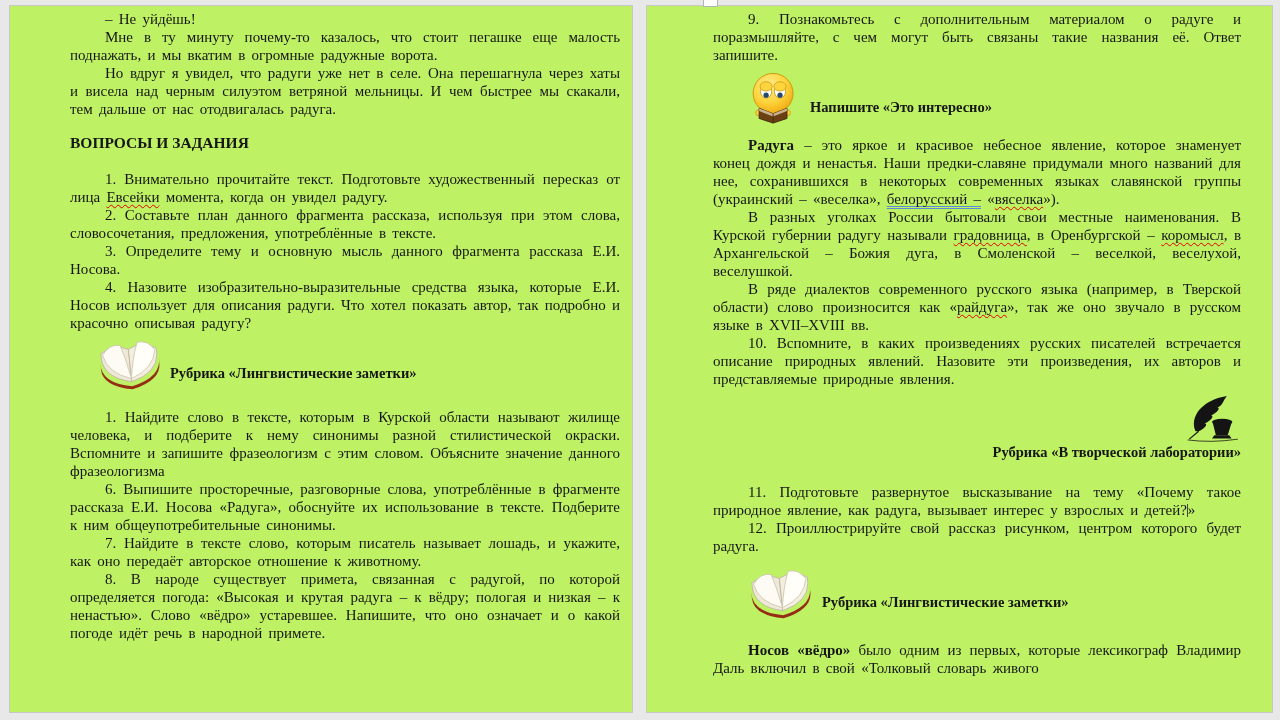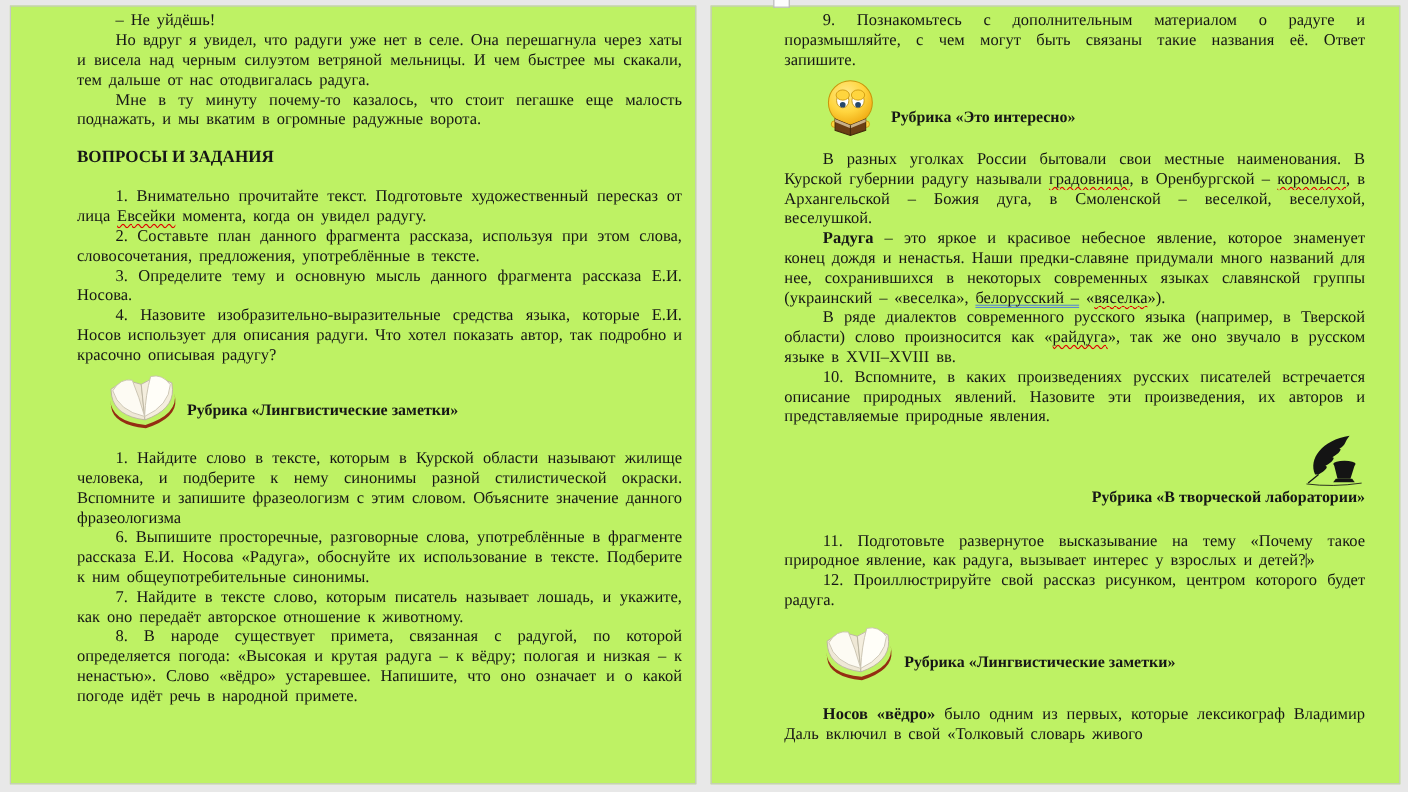--- a/index.html
+++ b/index.html
@@ -58,22 +58,22 @@
     background:#fdfdfd;border:1px solid #b4b4b4;border-top:none;box-sizing:border-box;
   }
 </style>
 </head>
 <body>
 
 <div>
 
   <div class="page" id="left-page">
     <p class="t">– Не уйдёшь!</p>
+    <p class="t">Мне в ту минуту почему-то казалось, что стоит пегашке еще малость поднажать, и мы вкатим в огромные радужные ворота.</p>
     <p class="t">Но вдруг я увидел, что радуги уже нет в селе. Она перешагнула через хаты и висела над черным силуэтом ветряной мельницы. И чем быстрее мы скакали, тем дальше от нас отодвигалась радуга.</p>
-    <p class="t">Мне в ту минуту почему-то казалось, что стоит пегашке еще малость поднажать, и мы вкатим в огромные радужные ворота.</p>
 
     <div class="heading">ВОПРОСЫ И ЗАДАНИЯ</div>
 
     <p class="t"><span>1. Внимательно прочитайте текст. Подготовьте художественный пересказ от лица </span><span class="u-spell">Евсейки</span><span> момента, когда он увидел радугу.</span></p>
     <p class="t">2. Составьте план данного фрагмента рассказа, используя при этом слова, словосочетания, предложения, употреблённые в тексте.</p>
     <p class="t">3. Определите тему и основную мысль данного фрагмента рассказа Е.И. Носова.</p>
     <p class="t">4. Назовите изобразительно-выразительные средства языка, которые Е.И. Носов использует для описания радуги. Что хотел показать автор, так подробно и красочно описывая радугу?</p>
 
     <div class="rubric-row row-book-left">
       <svg class="icon" width="68" height="56" viewBox="0 0 88 70">
@@ -112,26 +112,26 @@
         <circle cx="19.5" cy="25" r="2.8" fill="#25476b"></circle>
         <circle cx="34.5" cy="25" r="2.8" fill="#25476b"></circle>
         <ellipse cx="19.5" cy="15.5" rx="6.5" ry="5" fill="#ffd53e" stroke="#c9940a" stroke-width="0.8"></ellipse>
         <ellipse cx="34.5" cy="15.5" rx="6.5" ry="5" fill="#ffd53e" stroke="#c9940a" stroke-width="0.8"></ellipse>
         <circle cx="11.5" cy="44" r="3.2" fill="#ffd53e" stroke="#c9940a" stroke-width="0.8"></circle>
         <circle cx="42.5" cy="44" r="3.2" fill="#ffd53e" stroke="#c9940a" stroke-width="0.8"></circle>
         <path d="M12 39 L27 45 L42 39 L42 50 L27 55 L12 50 Z" fill="#6b3f14" stroke="#43290c" stroke-width="1"></path>
         <path d="M12 39 L27 45 L42 39 L42 42 L27 48 L12 42 Z" fill="#c9b089"></path>
         <path d="M27 45 L27 55" stroke="#43290c" stroke-width="1"></path>
       </svg>
-      <span class="rubric-label">Рубрика «Это интересно»</span>
+      <span class="rubric-label">Напишите «Это интересно»</span>
     </div>
 
+    <p class="t"><span class="b">Радуга</span><span> – это яркое и красивое небесное явление, которое знаменует конец дождя и ненастья. Наши предки-славяне придумали много названий для нее, сохранившихся в некоторых современных языках славянской группы (украинский – «веселка», </span><span class="u-gram">белорусский –</span><span> «</span><span class="u-spell">вяселка</span><span>»).</span></p>
+
     <p class="t"><span>В разных уголках России бытовали свои местные наименования. В Курской губернии радугу называли </span><span class="u-spell">градовница</span><span>, в Оренбургской – </span><span class="u-spell">коромысл</span><span>, в Архангельской – Божия дуга, в Смоленской – веселкой, веселухой, веселушкой.</span></p>
-
-    <p class="t"><span class="b">Радуга</span><span> – это яркое и красивое небесное явление, которое знаменует конец дождя и ненастья. Наши предки-славяне придумали много названий для нее, сохранившихся в некоторых современных языках славянской группы (украинский – «веселка», </span><span class="u-gram">белорусский –</span><span> «</span><span class="u-spell">вяселка</span><span>»).</span></p>
 
     <p class="t"><span>В ряде диалектов современного русского языка (например, в Тверской области) слово произносится как «</span><span class="u-spell">райдуга</span><span>», так же оно звучало в русском языке в XVII–XVIII вв.</span></p>
 
     <p class="t gap-before">10. Вспомните, в каких произведениях русских писателей встречается описание природных явлений. Назовите эти произведения, их авторов и представляемые природные явления.</p>
 
     <div class="rubric-row row-quill">
       <svg class="icon" width="58" height="52" viewBox="0 0 74 62">
         <path d="M16 48 C8 30 24 8 56 3 C50 10 52 14 44 18 C48 18 44 24 36 28 C40 28 36 34 28 38 C32 39 28 44 20 48 Z" fill="#141414"></path>
         <path d="M20 48 L8 58" stroke="#141414" stroke-width="1.5" fill="none"></path>
         <ellipse cx="50" cy="36" rx="13" ry="4" fill="#141414"></ellipse>

